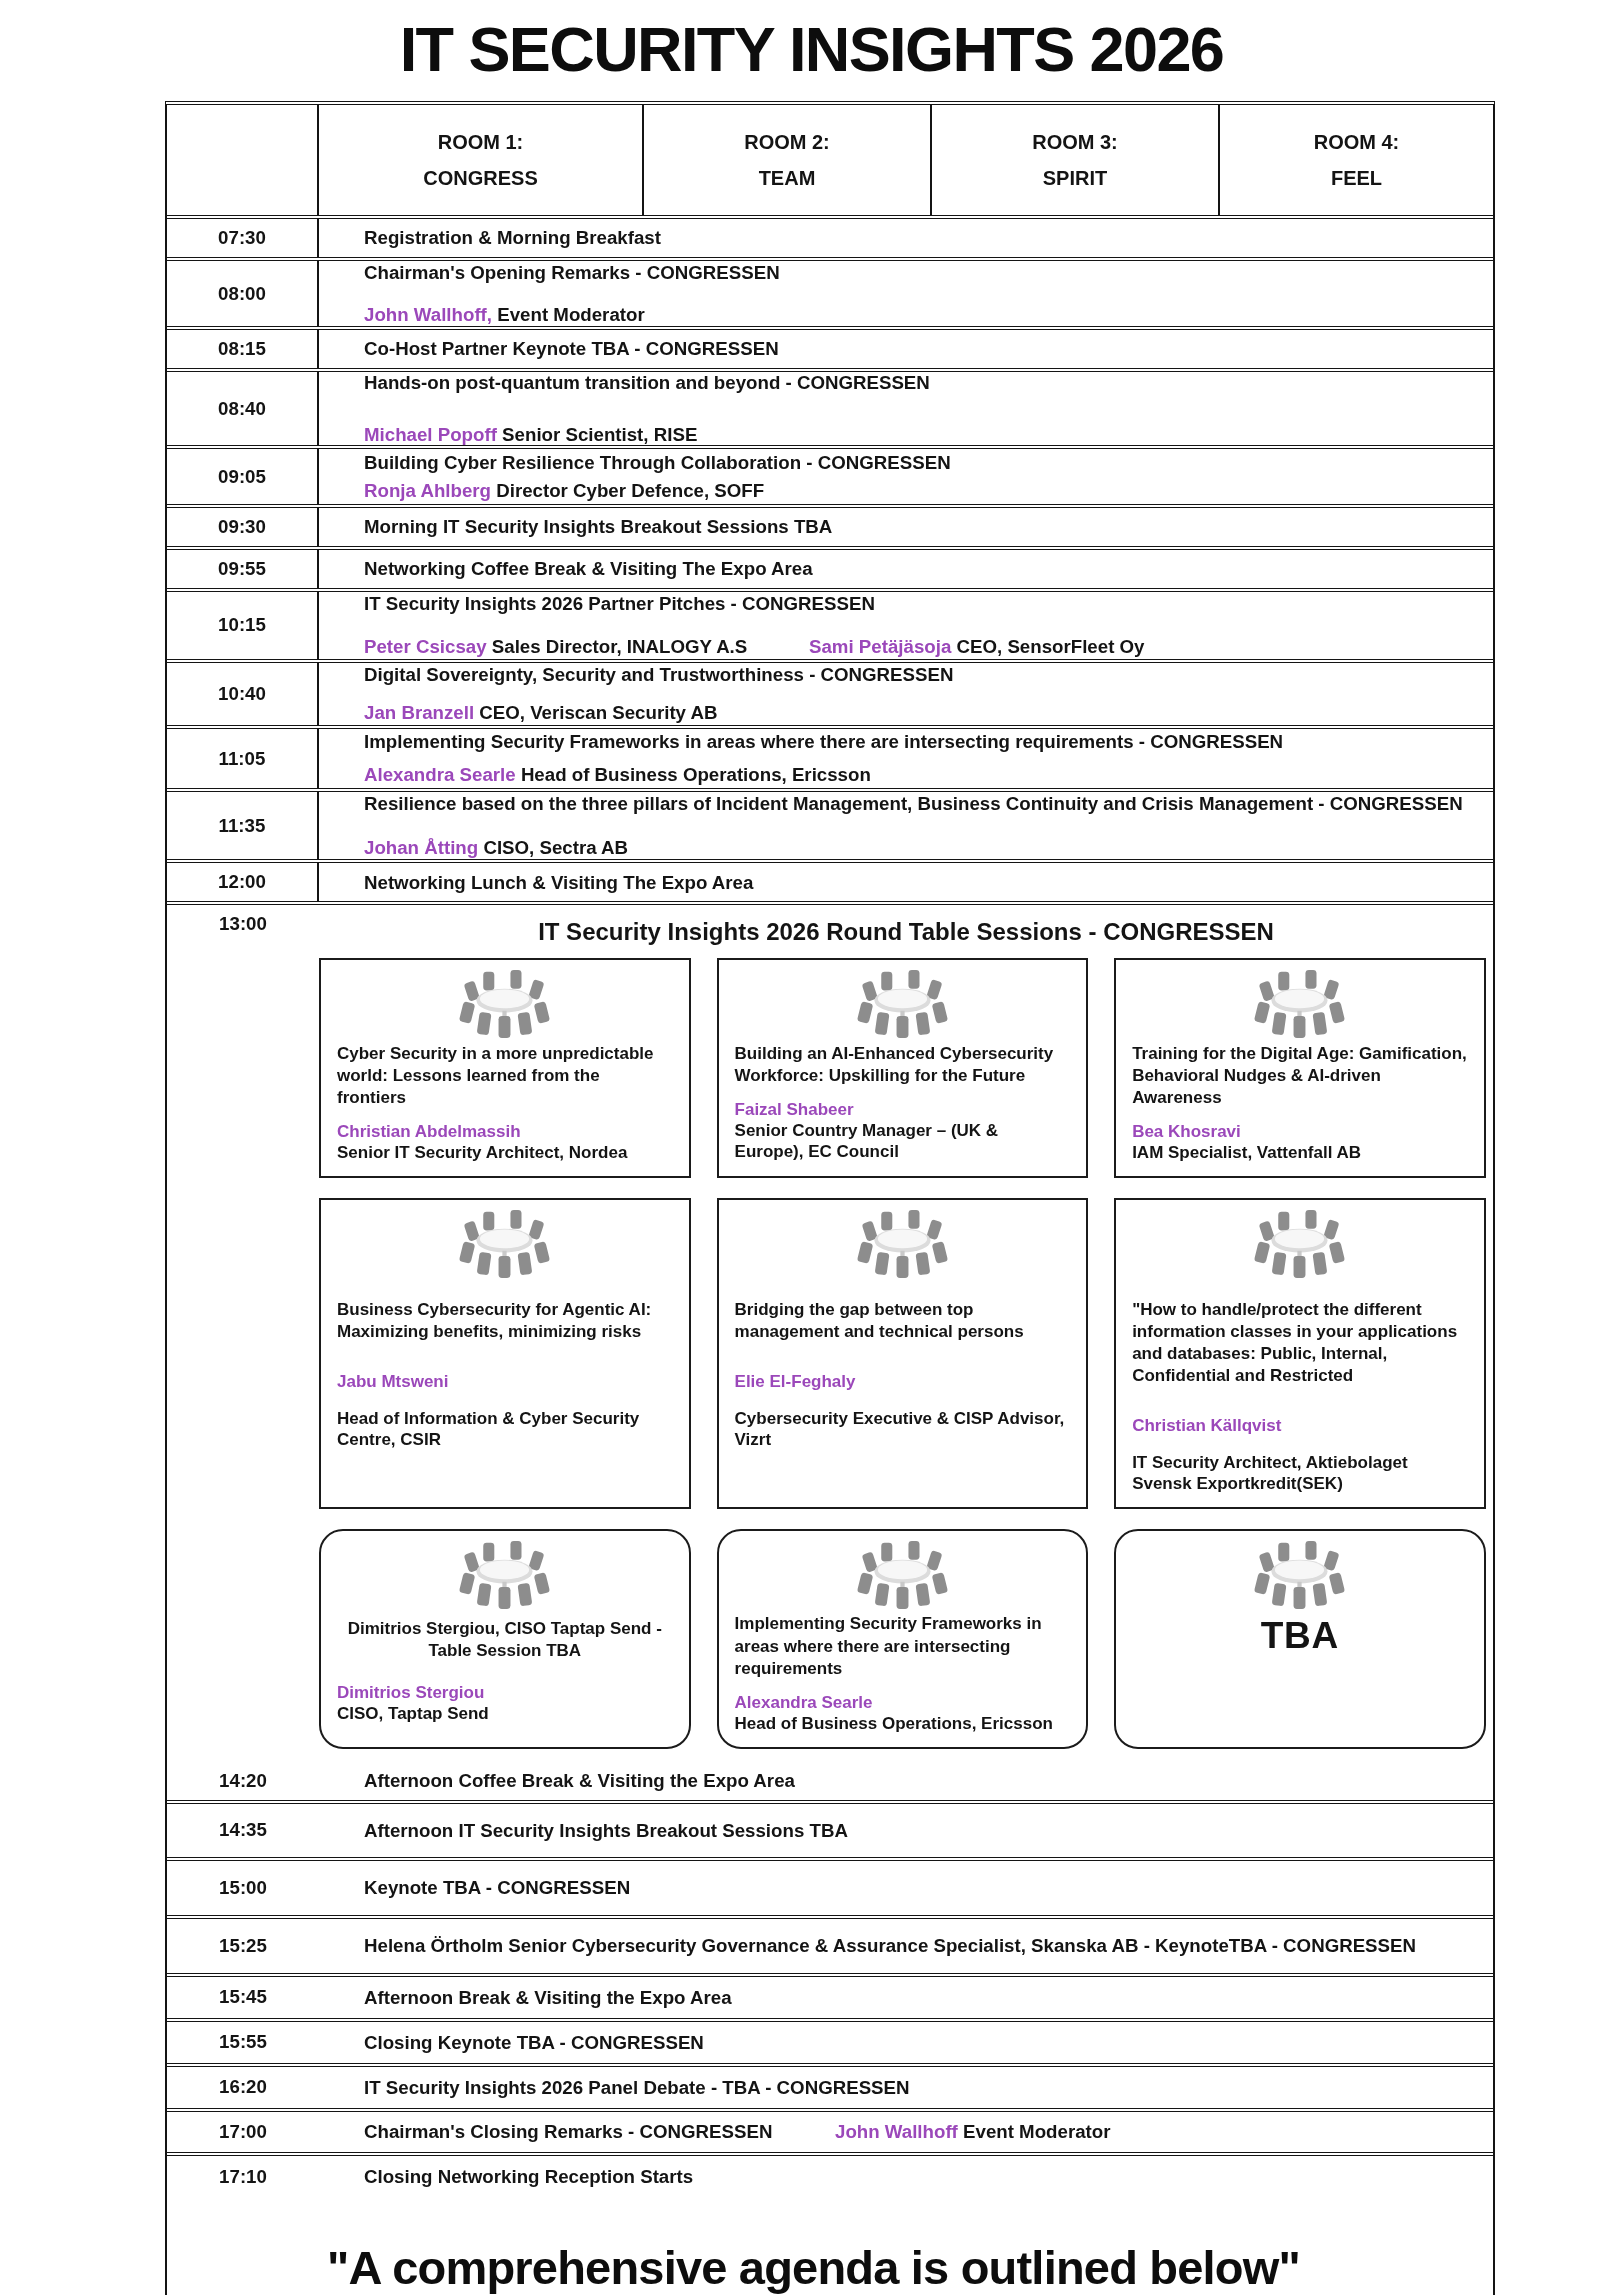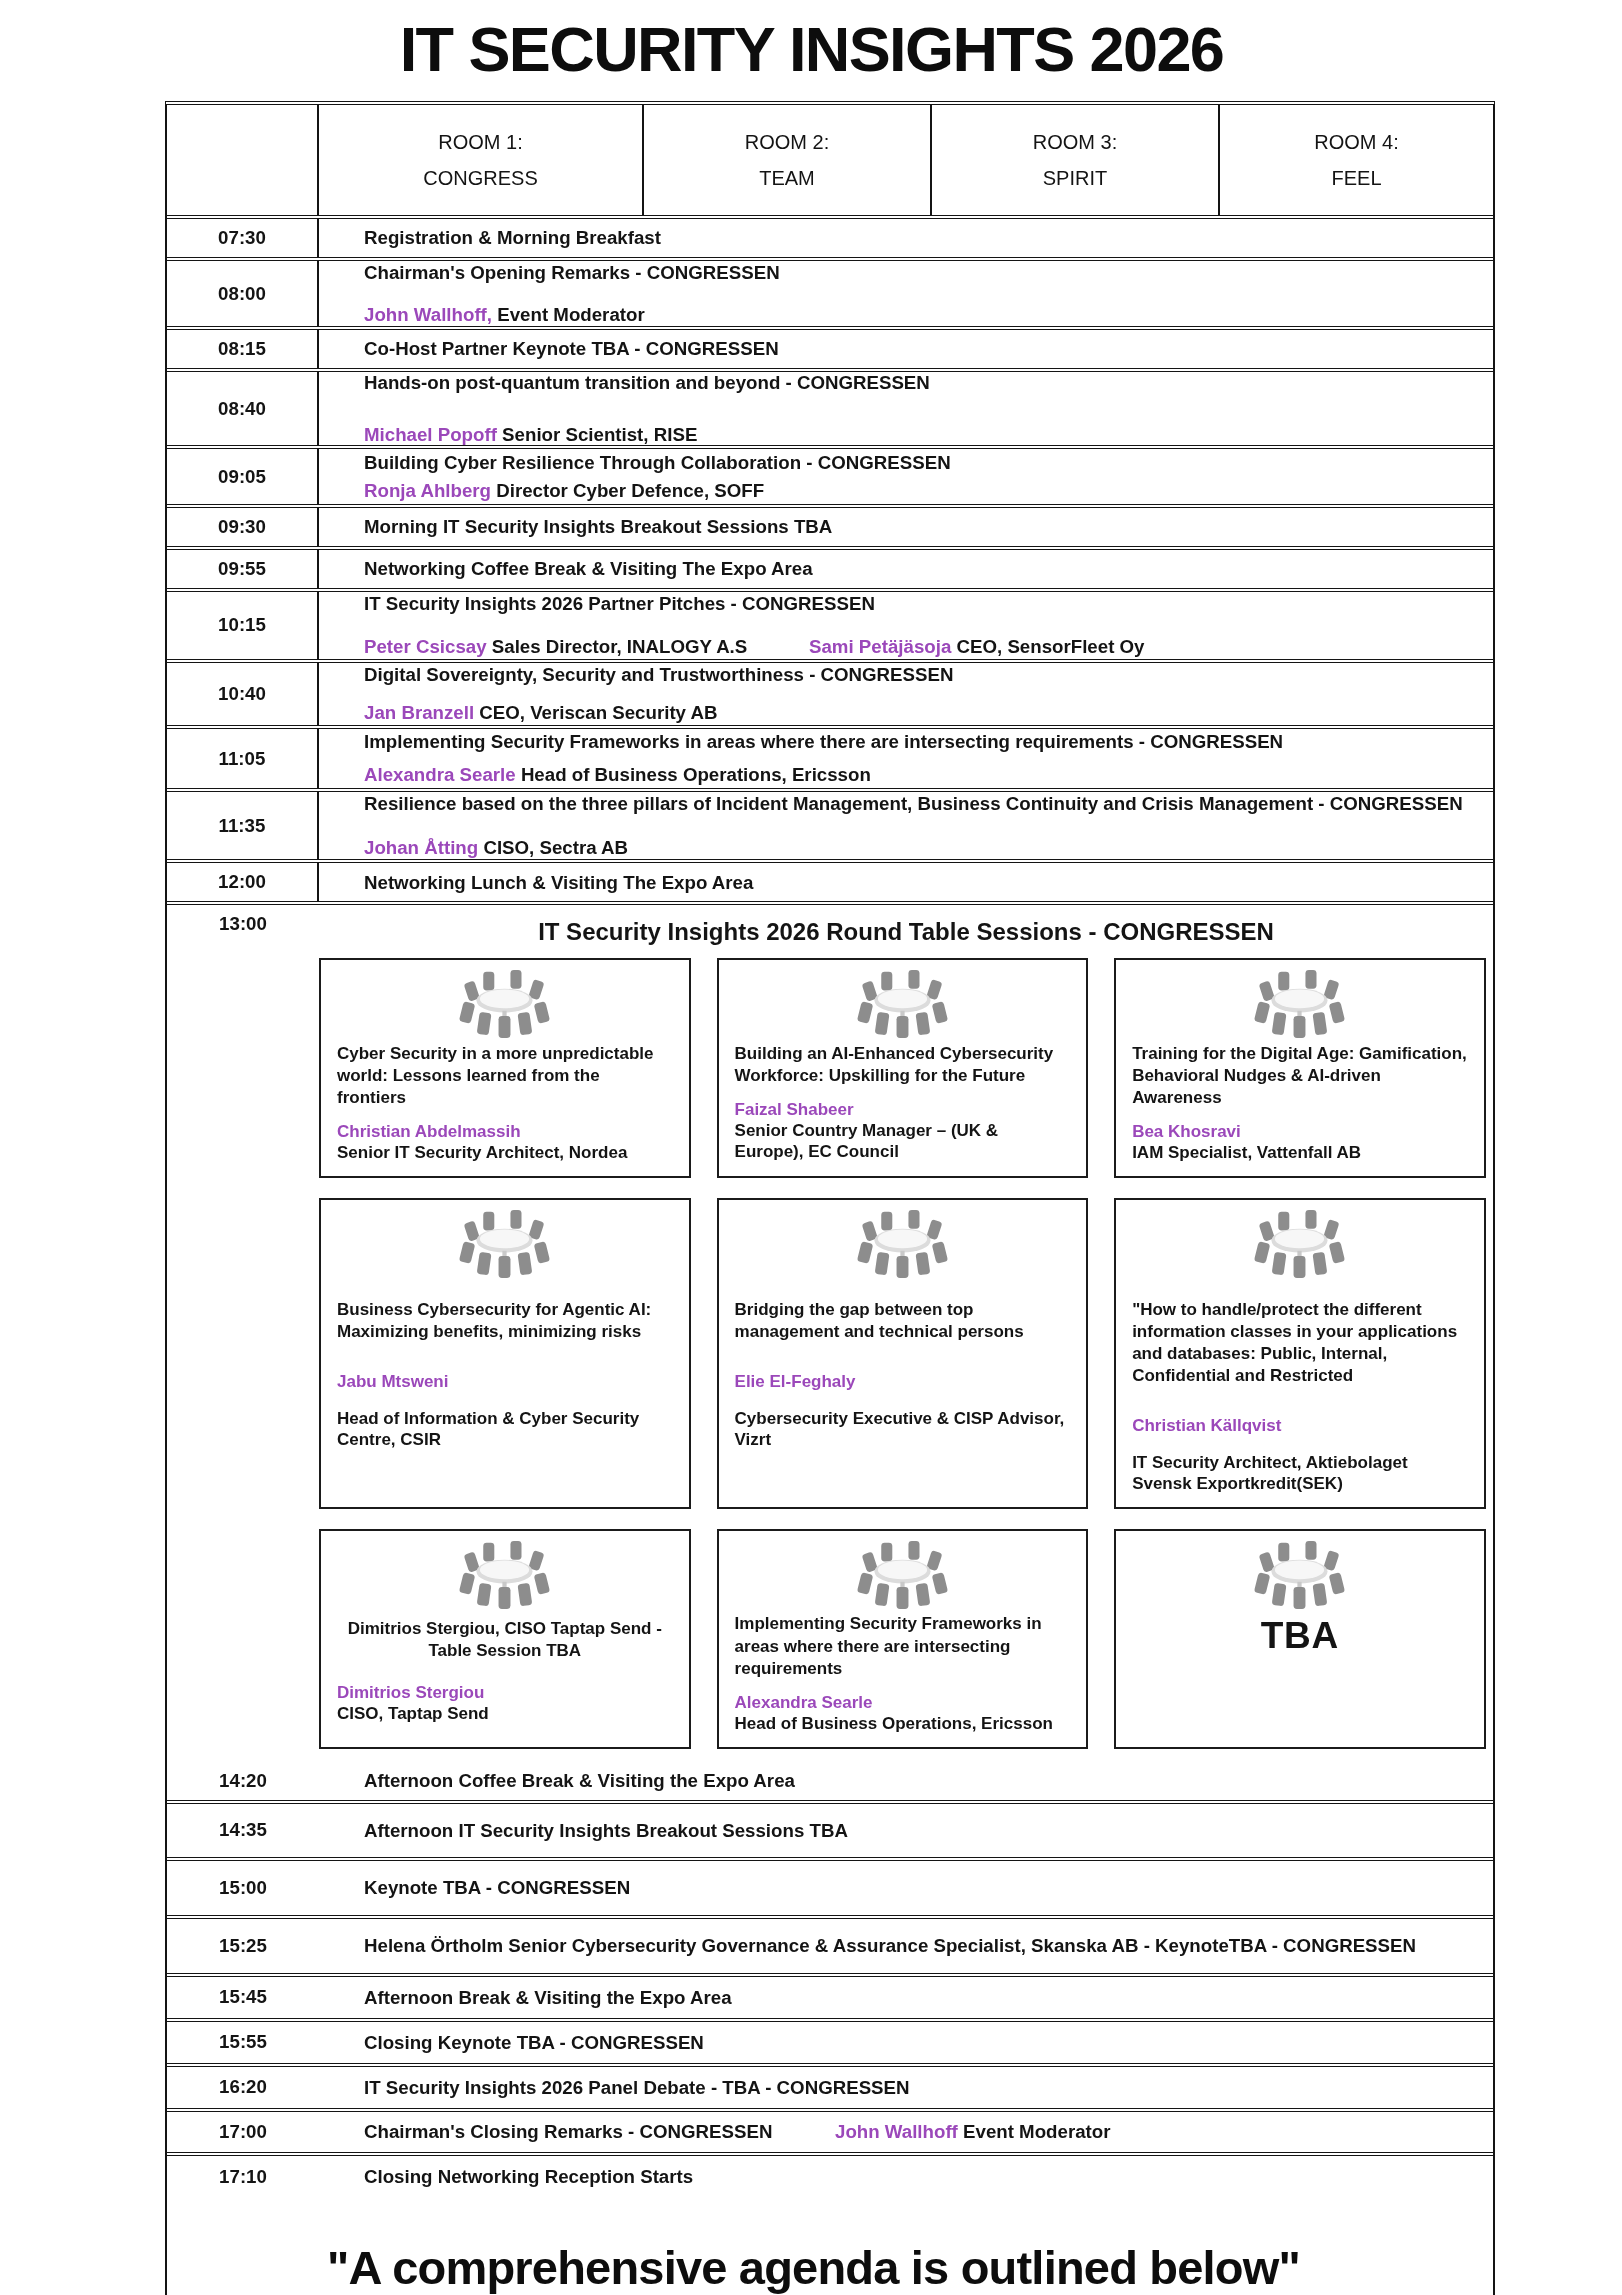--- a/index.html
+++ b/index.html
@@ -22,21 +22,21 @@
     border-top:4.9px double #141414;
     display:flex; flex-direction:column; background:#fff;
   }
 
   
   .header-row { display:flex; border-bottom:4.9px double #141414; min-height:114px; }
   .header-time { width:152px; border-right:2.4px solid #141414; }
   .header-room {
     border-right:2.4px solid #141414;
     display:flex; flex-direction:column; justify-content:center; align-items:center;
-    gap:13px; font-size:20px; font-weight:normal;
+    gap:13px; font-size:20px; font-weight:bold;
   }
   .header-room.r1 { width:325px; }
   .header-room.r2 { width:288px; }
   .header-room.r3 { width:288px; }
   .header-room.r4 { flex:1; border-right:none; }
 
   
   .row { display:flex; border-bottom:4.9px double #141414; }
   .time {
     width:152px; flex-shrink:0;
@@ -68,21 +68,21 @@
   .cards {
     margin:8px 7.3px 13px 152px;
     display:grid; grid-template-columns:1fr 1fr 1fr; gap:19.5px 26px;
   }
   .card {
     border:2.4px solid #1b1b1b; background:#fff;
     padding:9.7px 16px 13px; display:flex; flex-direction:column;
   }
   .cards .card:nth-child(-n+3){ min-height:191px; }
   .cards .card:nth-child(n+4):nth-child(-n+6){ min-height:227px;gap:16px; }
-  .cards .card:nth-child(n+7){ min-height:199px; }
+  .cards .card:nth-child(n+7){ min-height:199px;border-radius:24px; }
   .rt-icon { align-self:center; width:97px; height:68px; flex-shrink:0; }
   .rt-icon svg { width:100%; height:100%; }
   .card-title { font-size:17px; font-weight:bold; line-height:1.3; margin-top:4.9px; }
   .card-name { font-size:17px; font-weight:bold; color:#9b48ba; margin-top:13px; }
   .card-role { font-size:17px; font-weight:bold; line-height:1.25; }
   .card.center-title .card-title { text-align:center; padding:0 8px; margin-top:9.7px; }
   .card.center-title .card-name { margin-top:21px; }
   .card.tba-card { align-items:center; }
   .tba-text { font-size:37px; font-weight:bold; letter-spacing:0.8px; margin-top:6.5px; }
 

